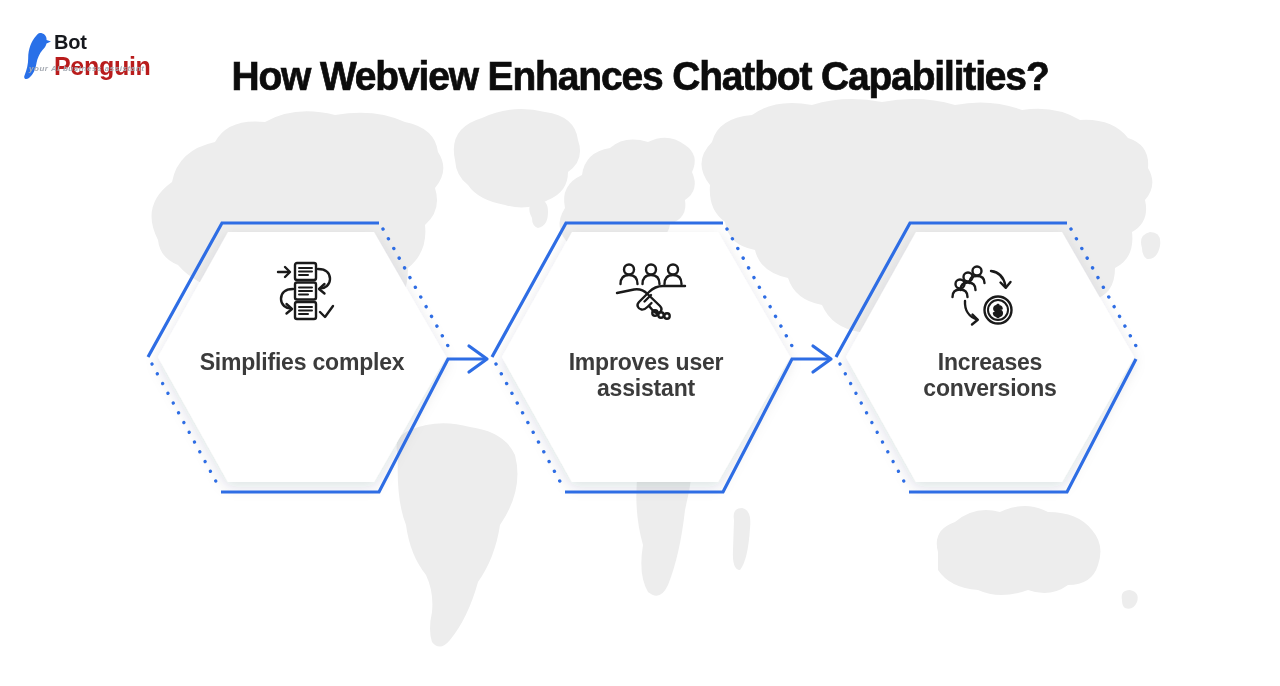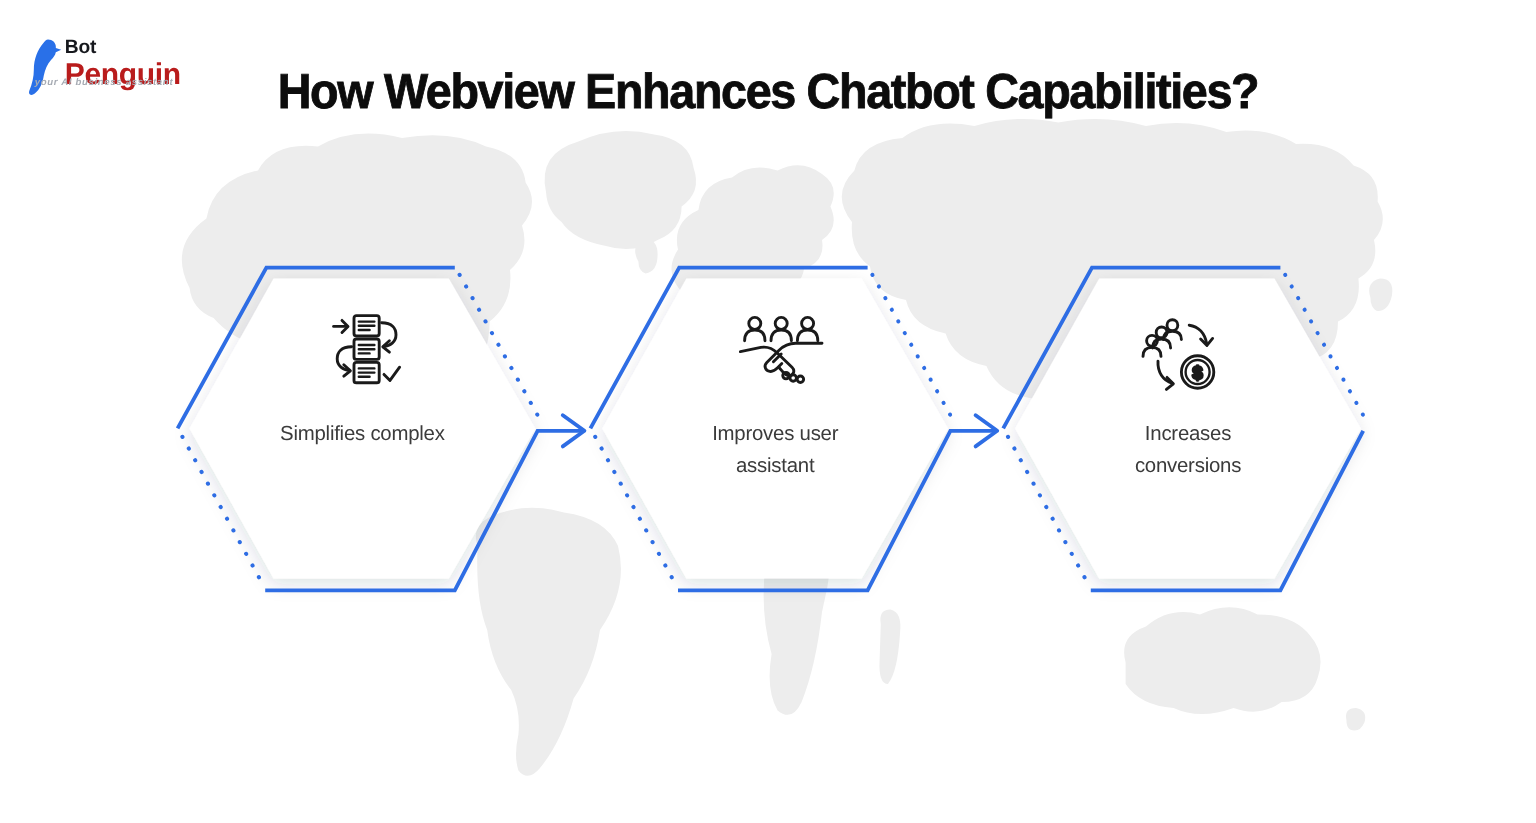--- a/index.html
+++ b/index.html
@@ -5,35 +5,35 @@
   html,body{margin:0;padding:0;background:#fff;}
   .canvas{
     position:relative;width:1280px;height:686px;background:#ffffff;
     overflow:hidden;font-family:"Liberation Sans",sans-serif;
   }
   svg.layer{position:absolute;left:0;top:0;width:1280px;height:686px;}
   
   .logo{position:absolute;left:18px;top:31px;width:160px;height:64px;}
   .logo .penguin{position:absolute;left:0;top:1px;width:36px;height:48px;}
   .brand{position:absolute;left:36px;top:1px;line-height:1;}
-  .brand-top{font-size:16px;font-weight:800;color:#16181d;letter-spacing:-0.2px;}
+  .brand-top{font-size:20px;font-weight:800;color:#16181d;letter-spacing:-0.2px;}
   .brand-bottom{font-size:25px;font-weight:800;color:#b91c1c;letter-spacing:-0.3px;margin-top:2px;}
   .tagline{position:absolute;left:11px;top:33px;font-size:8px;font-style:italic;
     color:#a6abb3;letter-spacing:0.55px;white-space:nowrap;font-weight:bold;}
   
   .title{
     position:absolute;left:0;right:0;top:26px;text-align:center;
     font-size:41px;font-weight:800;color:#0c0c0c;letter-spacing:-1.2px;
     transform:scaleX(0.95);transform-origin:50% 50%;
     -webkit-text-stroke:0.7px #0c0c0c;
   }
   
   .step-label{
     position:absolute;top:349px;width:322px;text-align:center;
-    font-size:17px;line-height:26px;font-weight:400;color:#3b3b3b;letter-spacing:-0.2px;
+    font-size:23px;line-height:26px;font-weight:700;color:#3b3b3b;letter-spacing:-0.2px;
   }
   .step-label.s1{left:141px;}
   .step-label.s2{left:485px;}
   .step-label.s3{left:829px;}
   
   .edge{stroke:#2e6de4;stroke-width:3.2;fill:none;stroke-linejoin:miter;}
   .dotted{stroke:#2e6de4;stroke-width:3.4;fill:none;stroke-linecap:round;stroke-dasharray:0.1 11;}
   .chev{stroke:#2e6de4;stroke-width:3.2;fill:none;stroke-linecap:round;stroke-linejoin:round;}
   .ic{stroke:#1a1a1a;stroke-width:2.4;fill:none;stroke-linecap:round;stroke-linejoin:round;}
   .ic-thin{stroke:#1a1a1a;stroke-width:2;fill:none;stroke-linecap:round;stroke-linejoin:round;}

